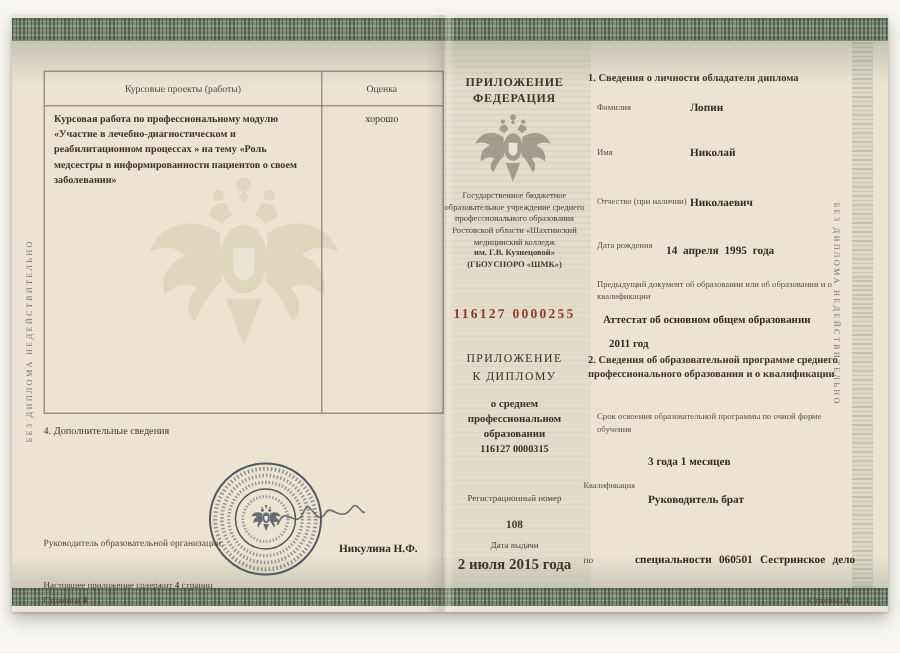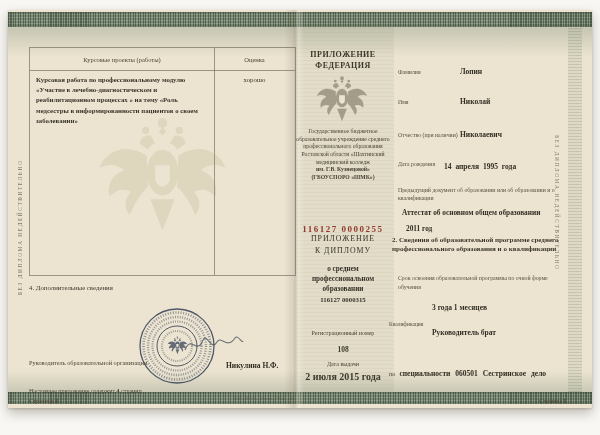--- a/index.html
+++ b/index.html
@@ -129,32 +129,33 @@
       <div>ФЕДЕРАЦИЯ</div>
     </div>
     <svg class="abs" style="left:305px;top:64px;color:#8f8876;opacity:.75;" width="58" height="50" viewBox="0 0 120 100">
         <use href="#eagle"></use>
       </svg>
     <div class="t center" style="left:287px;top:118px;width:96px;font-size:5.7px;line-height:1.34;color:#453f31;">
       <div>Государственное бюджетное образовательное учреждение среднего профессионального образования Ростовской области «Шахтинский медицинский колледж</div>
       <div style="font-weight:bold;">им. Г.В. Кузнецовой»</div>
       <div style="font-weight:bold;">(ГБОУСПОРО «ШМК»)</div>
     </div>
-    <div class="t center" style="left:286px;top:194px;width:98px;font-size:9px;font-weight:bold;letter-spacing:1.5px;color:#93392c;margin-top:20px;">116127 0000255</div>
+    <div class="t center" style="left:286px;top:194px;width:98px;font-size:9px;font-weight:bold;letter-spacing:1.5px;color:#93392c;">116127 0000255</div>
     <div class="t center" style="left:288px;top:223px;width:94px;font-size:7.8px;font-weight:normal;letter-spacing:1px;line-height:1.6;color:#38332a;">
       <div>ПРИЛОЖЕНИЕ</div>
       <div>К ДИПЛОМУ</div>
     </div>
     <div class="t center" style="left:288px;top:254px;width:94px;font-size:7.2px;font-weight:bold;line-height:1.4;color:#38332a;">о среднем профессиональном образовании</div>
     <div class="t center" style="left:288px;top:286px;width:94px;font-size:6.8px;font-weight:bold;color:#38332a;">116127 0000315</div>
     <div class="t center" style="left:288px;top:320px;width:94px;font-size:6px;color:#4c4536;">Регистрационный номер</div>
     <div class="t center" style="left:288px;top:335px;width:94px;font-size:7.5px;font-weight:bold;">108</div>
     <div class="t center" style="left:288px;top:351px;width:94px;font-size:6px;color:#4c4536;">Дата выдачи</div>
     <div class="t center" style="left:288px;top:361px;width:94px;font-size:10px;font-weight:bold;">2 июля 2015 года</div>
 
+    <div class="t" style="left:384px;top:38px;font-size:7px;font-weight:bold;color:#3c362a;">1. Сведения о личности обладателя диплома</div>
 
     <div class="t lbl" style="left:390px;top:59px;">Фамилия</div>
     <div class="t val" style="left:452px;top:57px;text-align:right;">Лопин</div>
 
     <div class="t lbl" style="left:390px;top:89px;">Имя</div>
     <div class="t val" style="left:452px;top:87px;">Николай</div>
 
     <div class="t lbl" style="left:390px;top:122px;">Отчество (при наличии)</div>
     <div class="t val" style="left:452px;top:120px;">Николаевич</div>
 
@@ -168,21 +169,21 @@
     <div class="t" style="left:384px;top:226px;width:178px;font-size:7px;font-weight:bold;line-height:1.35;color:#3c362a;">2. Сведения об образовательной программе среднего профессионального образования и о квалификации</div>
 
     <div class="t lbl" style="left:390px;top:264px;width:168px;line-height:1.55;">Срок освоения образовательной программы по очной форме обучения</div>
     <div class="t val" style="left:424px;top:293px;">3 года 1 месяцев</div>
 
     <div class="t lbl" style="left:381px;top:311px;font-size:5.5px;">Квалификация</div>
     <div class="t val" style="left:424px;top:318px;">Руководитель брат</div>
 
     <div class="t" style="left:381px;top:352px;">
       <span style="font-size:6.2px;color:#4c4536;">по</span>
-      <span class="val" style="position:static;margin-left:0;word-spacing:3px;">специальности 060501 Сестринское дело</span>
+      <span class="val" style="position:static;margin-left:24px;word-spacing:3px;">специальности 060501 Сестринское дело</span>
     </div>
 
     <div class="t" style="left:500px;top:388px;width:58px;text-align:right;font-size:5.5px;color:#4c4536;">
       <span>Страница</span>
       <b>1</b>
     </div>
     <div class="t edge-text" style="left:546px;top:125px;height:180px;">БЕЗ ДИПЛОМА НЕДЕЙСТВИТЕЛЬНО</div>
 
   </div>
 </div>

